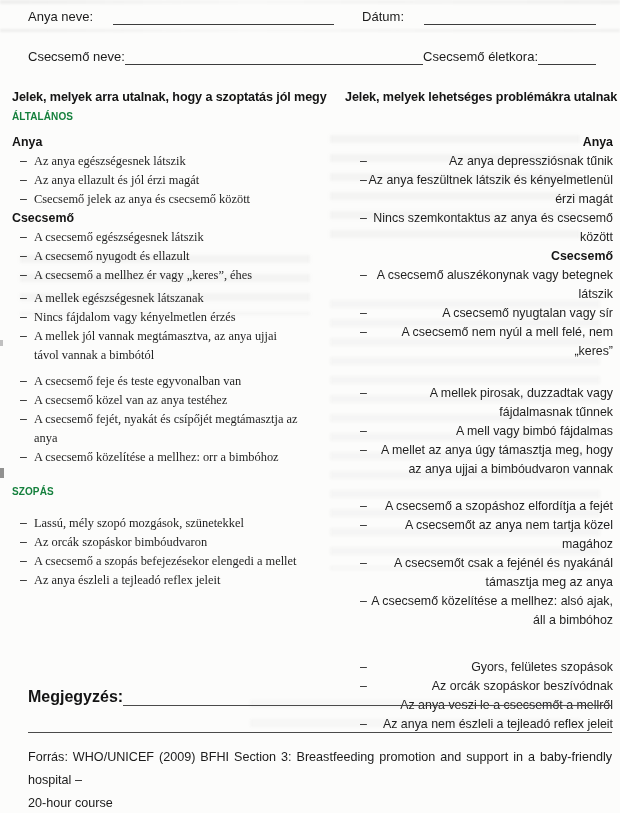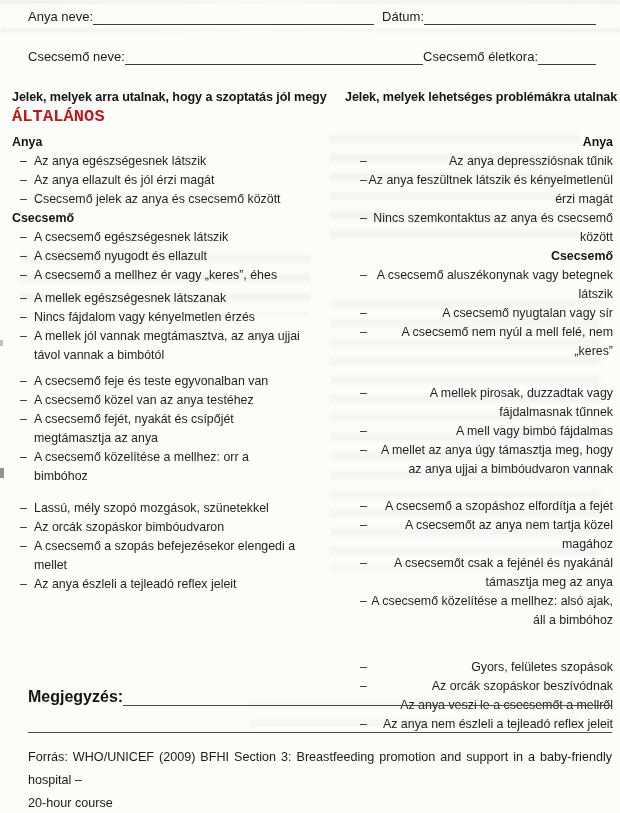--- a/index.html
+++ b/index.html
@@ -22,26 +22,26 @@
   .fieldrow{position:absolute;left:28px;width:568px;display:flex;align-items:flex-end;
     font-size:13px;line-height:17px;color:#1b1b1b;}
   .fieldrow .lbl{white-space:nowrap;}
   .fill{border-bottom:1.2px solid #3c3c3c;height:15px;display:inline-block;}
   .fill.grow{flex:1 1 auto;}
 
   .col{position:absolute;top:88px;font-size:12.4px;line-height:19px;}
   .col-left{left:12px;width:296px;}
   .col-right{left:345px;width:268px;text-align:right;}
   .col-header{font-weight:700;font-size:12.6px;white-space:nowrap;color:#141414;letter-spacing:-.1px;}
-  .sec-heading{font-weight:700;font-size:17px;color:#b91c1c;letter-spacing:.1px;font-family:Liberation Mono, monospace;}
+  .sec-heading{font-weight:700;font-size:10px;color:#15803d;letter-spacing:.1px;}
   .grp-label{font-weight:700;color:#141414;}
   .item{display:flex;}
   .item .dash{width:14px;flex:0 0 14px;padding-left:8px;box-sizing:content-box;}
   .item .txt{flex:1 1 auto;}
-  .col-left .item .txt{max-width:268px;}
+  .col-left .item .txt{max-width:268px;font-family:Liberation Serif, serif;}
   .col-right .item .txt{max-width:246px;}
 
   .mt7{margin-top:7px;}   .mt4{margin-top:4px;}
   .mt37{margin-top:37px;} .mt11{margin-top:11px;}
   .mt15{margin-top:15px;} .mt13{margin-top:13px;}
   .mt18{margin-top:18px;} .mt26{margin-top:26px;}
   .mt28{margin-top:28px;}
 
   .notes-row{position:absolute;left:28px;top:688px;width:584px;display:flex;align-items:flex-end;
     font-size:16px;font-weight:700;color:#141414;}
@@ -55,21 +55,21 @@
 
 <div class="scan-noise streak" style="left:0;top:0;width:620px;height:4px;"></div>
 <div class="scan-noise streak" style="left:0;top:29px;width:620px;height:3px;"></div>
 <div class="scan-noise bleed" style="left:330px;top:135px;width:250px;height:110px;"></div>
 <div class="scan-noise bleed" style="left:20px;top:255px;width:290px;height:60px;"></div>
 <div class="scan-noise bleed" style="left:330px;top:300px;width:270px;height:270px;opacity:.8;"></div>
 <div class="scan-noise bleed" style="left:250px;top:700px;width:330px;height:30px;opacity:.7;"></div>
 <div class="scan-noise edge-mark" style="left:0;top:468px;width:4px;height:10px;"></div>
 <div class="scan-noise edge-mark" style="left:0;top:340px;width:3px;height:6px;opacity:.3;"></div>
 
-<div class="fieldrow" style="top:8px;">
+<div class="fieldrow" style="top:8px;gap:20px;">
   <span class="lbl">Anya neve:</span>
   <span class="fill grow"></span>
   <span class="lbl" style="margin-left:8px;">Dátum:</span>
   <span class="fill" style="width:172px;"></span>
 </div>
 <div class="fieldrow" style="top:48px;">
   <span class="lbl">Csecsemő neve:</span>
   <span class="fill grow"></span>
   <span class="lbl">Csecsemő életkora:</span>
   <span class="fill" style="width:58px;"></span>
@@ -134,20 +134,21 @@
     <div class="item">
         <span class="dash">–</span>
         <span class="txt">A csecsemő fejét, nyakát és csípőjét megtámasztja az anya</span>
       </div>
     <div class="item">
         <span class="dash">–</span>
         <span class="txt">A csecsemő közelítése a mellhez: orr a bimbóhoz</span>
       </div>
   </div>
 
+  <div class="sec-heading mt15">SZOPÁS</div>
   <div class="mt13">
     <div class="item">
         <span class="dash">–</span>
         <span class="txt">Lassú, mély szopó mozgások, szünetekkel</span>
       </div>
     <div class="item">
         <span class="dash">–</span>
         <span class="txt">Az orcák szopáskor bimbóudvaron</span>
       </div>
     <div class="item">

